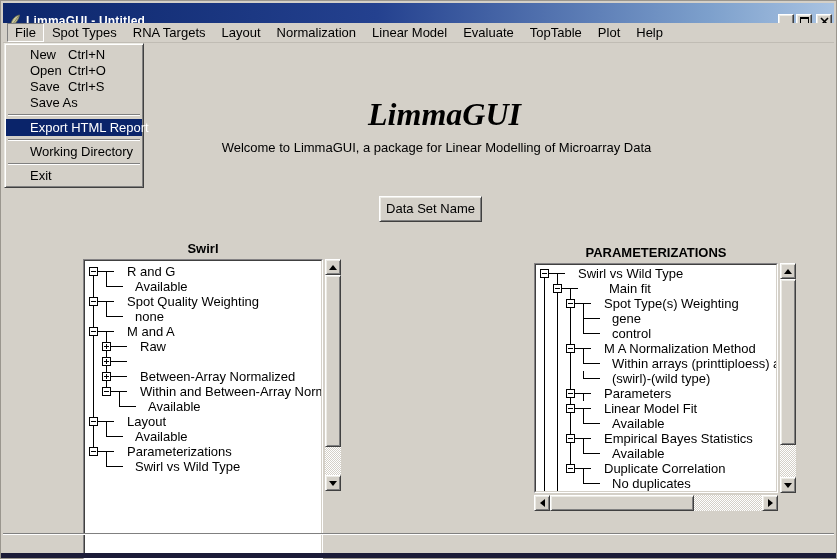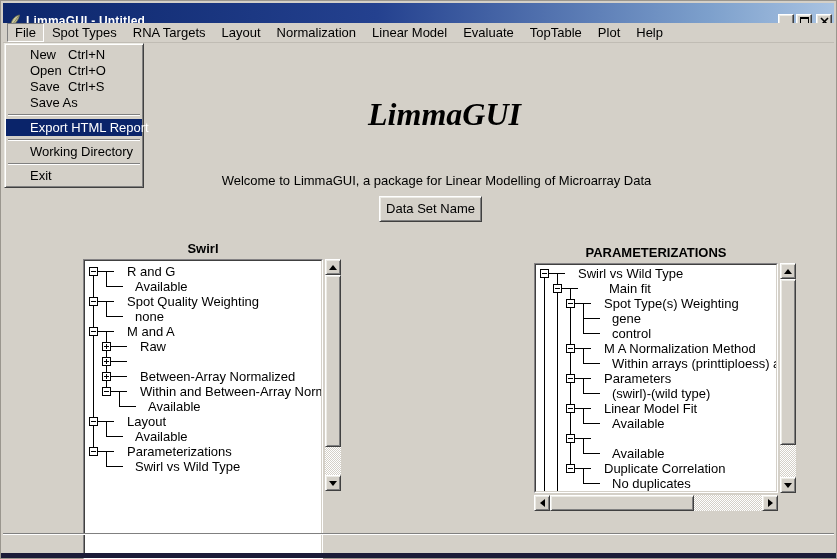--- a/index.html
+++ b/index.html
@@ -29,21 +29,21 @@
   .dropdown{position:absolute;left:3px;top:42px;width:140px;background:var(--gray);z-index:50;
     border:1px solid;border-color:#ecebe5 var(--vlo) var(--vlo) #ecebe5;
     box-shadow:inset 1px 1px 0 #fff,inset -1px -1px 0 var(--lo);padding:3px 1px;}
   .mi-row{position:relative;height:16px;line-height:16px;font-size:13px;padding-left:24px;color:#000;white-space:nowrap;}
   .mi-row.hl{background:var(--navy);color:#fff;height:17px;line-height:17px;}
   .mi-shortcut{position:absolute;left:62px;top:0;}
   .mi-sep{height:2px;border-top:1px solid var(--lo);border-bottom:1px solid #fff;margin:3px 2px;}
   
   .hero-title{position:absolute;left:0;right:0;top:95px;padding-left:52px;text-align:center;
     font-family:"Liberation Serif",serif;font-style:italic;font-weight:bold;font-size:32px;color:#000;}
-  .hero-sub{position:absolute;left:0;right:0;top:139px;padding-left:36px;text-align:center;font-size:13px;color:#000;margin-top:33px;}
+  .hero-sub{position:absolute;left:0;right:0;top:139px;padding-left:36px;text-align:center;font-size:13px;color:#000;}
   .dsn-btn{position:absolute;left:378px;top:195px;width:103px;height:26px;background:var(--gray);
     border:1px solid;border-color:#fff var(--vlo) var(--vlo) #fff;
     box-shadow:inset 1px 1px 0 #ecebe5,inset -1px -1px 0 var(--lo);
     font-size:13px;color:#000;text-align:center;line-height:24px;}
   
   .panel{position:absolute;display:grid;grid-template-columns:auto 16px;column-gap:2px;row-gap:2px;}
   .panel-title{grid-column:1;text-align:center;font-size:13px;font-weight:bold;height:16px;color:#000;}
   .sunken{grid-column:1;border:1px solid;border-color:#848284 #fff #fff #848284;background:#fff;}
   .canvas{border:1px solid;border-color:var(--vlo) var(--gray) var(--gray) var(--vlo);height:100%;
     background:#fff;overflow:hidden;position:relative;}
@@ -349,40 +349,40 @@
             <span class="tline" style="left: 8px; top: 0px; height: 15px; width: 1px;"></span>
             <span class="tline" style="left: 21px; top: 0px; height: 15px; width: 1px;"></span>
             <span class="tline" style="left: 34px; top: 0px; height: 15px; width: 1px;"></span>
             <span class="tline" style="left: 47px; top: 0px; height: 8px; width: 1px;"></span>
             <span class="tline" style="left: 47px; top: 7px; height: 1px; width: 17px;"></span>
             <span class="tlabel" style="left: 76px;">Within arrays (printtiploess) a</span>
           </div>
           <div class="trow">
             <span class="tline" style="left: 8px; top: 0px; height: 15px; width: 1px;"></span>
             <span class="tline" style="left: 21px; top: 0px; height: 15px; width: 1px;"></span>
+            <span class="tline" style="left: 34px; top: 0px; height: 15px; width: 1px;"></span>
+            <span class="tline" style="left: 47px; top: 0px; height: 8px; width: 1px;"></span>
+            <span class="tline" style="left: 47px; top: 7px; height: 1px; width: 17px;"></span>
+            <span class="tlabel" style="left: 76px;">(swirl)-(wild type)</span>
+          </div>
+          <div class="trow">
+            <span class="tline" style="left: 8px; top: 0px; height: 15px; width: 1px;"></span>
+            <span class="tline" style="left: 21px; top: 0px; height: 15px; width: 1px;"></span>
             <span class="tline" style="left: 34px; top: 0px; height: 4px; width: 1px;"></span>
             <span class="tline" style="left: 34px; top: 11px; height: 4px; width: 1px;"></span>
             <span class="tline" style="left: 39px; top: 7px; height: 1px; width: 16px;"></span>
             <span class="tline" style="left: 47px; top: 7px; height: 8px; width: 1px;"></span>
             <span class="tbox" style="left: 30px;">
               <span class="bh"></span>
             </span>
             <span class="tlabel" style="left: 68px;">Parameters</span>
           </div>
           <div class="trow">
             <span class="tline" style="left: 8px; top: 0px; height: 15px; width: 1px;"></span>
             <span class="tline" style="left: 21px; top: 0px; height: 15px; width: 1px;"></span>
-            <span class="tline" style="left: 34px; top: 0px; height: 15px; width: 1px;"></span>
-            <span class="tline" style="left: 47px; top: 0px; height: 8px; width: 1px;"></span>
-            <span class="tline" style="left: 47px; top: 7px; height: 1px; width: 17px;"></span>
-            <span class="tlabel" style="left: 76px;">(swirl)-(wild type)</span>
-          </div>
-          <div class="trow">
-            <span class="tline" style="left: 8px; top: 0px; height: 15px; width: 1px;"></span>
-            <span class="tline" style="left: 21px; top: 0px; height: 15px; width: 1px;"></span>
             <span class="tline" style="left: 34px; top: 0px; height: 4px; width: 1px;"></span>
             <span class="tline" style="left: 34px; top: 11px; height: 4px; width: 1px;"></span>
             <span class="tline" style="left: 39px; top: 7px; height: 1px; width: 16px;"></span>
             <span class="tline" style="left: 47px; top: 7px; height: 8px; width: 1px;"></span>
             <span class="tbox" style="left: 30px;">
               <span class="bh"></span>
             </span>
             <span class="tlabel" style="left: 68px;">Linear Model Fit</span>
           </div>
           <div class="trow">
@@ -396,20 +396,21 @@
           <div class="trow">
             <span class="tline" style="left: 8px; top: 0px; height: 15px; width: 1px;"></span>
             <span class="tline" style="left: 21px; top: 0px; height: 15px; width: 1px;"></span>
             <span class="tline" style="left: 34px; top: 0px; height: 4px; width: 1px;"></span>
             <span class="tline" style="left: 34px; top: 11px; height: 4px; width: 1px;"></span>
             <span class="tline" style="left: 39px; top: 7px; height: 1px; width: 16px;"></span>
             <span class="tline" style="left: 47px; top: 7px; height: 8px; width: 1px;"></span>
             <span class="tbox" style="left: 30px;">
               <span class="bh"></span>
             </span>
+            <span class="tlabel" style="left: 68px;">Empirical Bayes Statistics</span>
           </div>
           <div class="trow">
             <span class="tline" style="left: 8px; top: 0px; height: 15px; width: 1px;"></span>
             <span class="tline" style="left: 21px; top: 0px; height: 15px; width: 1px;"></span>
             <span class="tline" style="left: 34px; top: 0px; height: 15px; width: 1px;"></span>
             <span class="tline" style="left: 47px; top: 0px; height: 8px; width: 1px;"></span>
             <span class="tline" style="left: 47px; top: 7px; height: 1px; width: 17px;"></span>
             <span class="tlabel" style="left: 76px;">Available</span>
           </div>
           <div class="trow">

